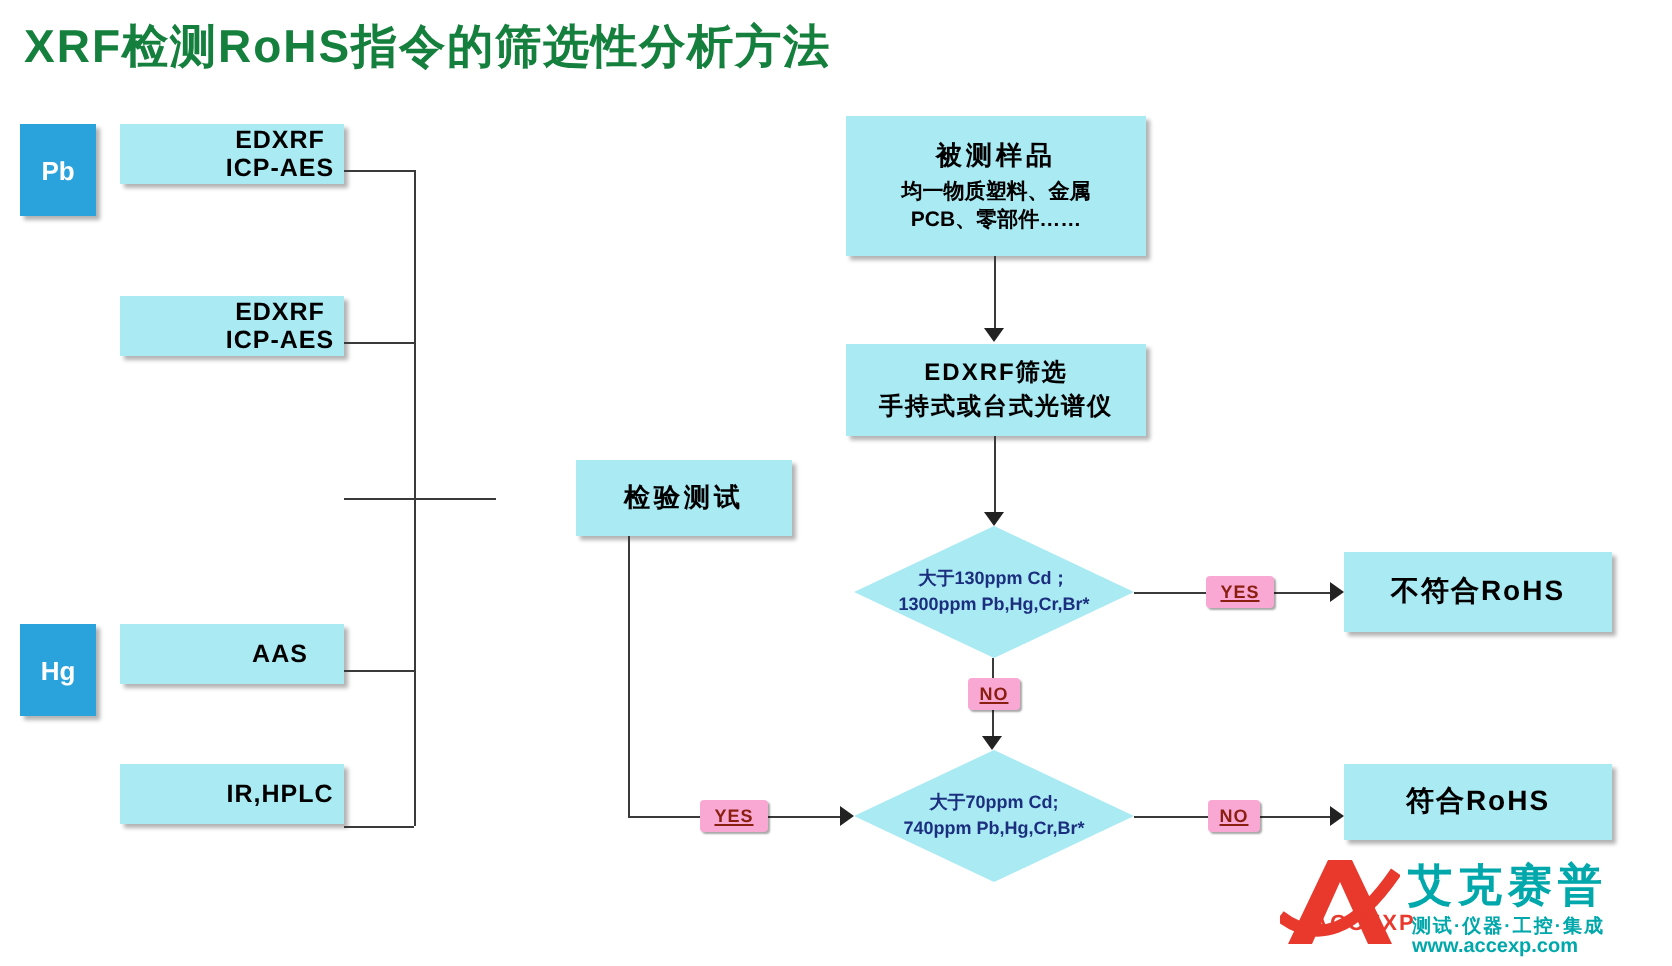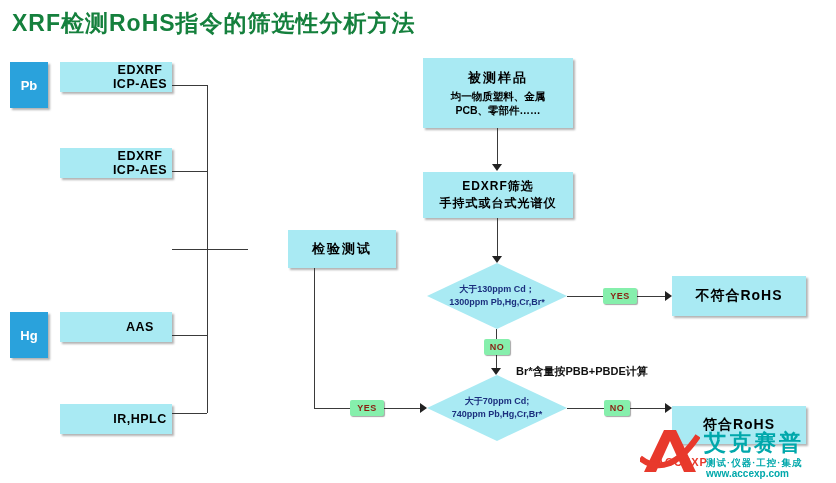--- a/index.html
+++ b/index.html
@@ -22,32 +22,32 @@
   .hline { height:1px; } .vline { width:1px; }
 
   .proc-box { text-align:center; }
   .inspection { left:248px; top:230px; width:108px; height:38px; font-size:13px; letter-spacing:2px;margin-left:40px; }
   .sample { left:423px; top:58px; width:150px; height:70px; }
   .sample .t { font-size:13px; letter-spacing:2px; margin-bottom:3px; }
   .sample .s { font-size:10.5px; line-height:1.25; }
   .screening { left:423px; top:172px; width:150px; height:46px; font-size:12px; line-height:1.4; letter-spacing:1px; }
   .result { width:134px; font-size:14px; letter-spacing:1px; }
   .fail { left:672px; top:276px; height:40px; }
-  .pass { left:672px; top:406px; height:38px; }
+  .pass { left:672px; top:382px; height:38px; }
 
   .diamond { position:absolute; width:140px; height:66px; background:#a9eaf3;
     clip-path:polygon(50% 0, 100% 50%, 50% 100%, 0 50%);
     display:flex; flex-direction:column; align-items:center; justify-content:center;
     text-align:center; color:#1b2f7e; font-weight:bold; font-size:9px; line-height:1.4; }
   .d1 { left:427px; top:263px; }
   .d2 { left:427px; top:375px; }
 
-  .badge { position:absolute; background:#86efac; color:#8a1f11; font-weight:bold; font-size:9px;
+  .badge { position:absolute; background:#f9a8d4; color:#8a1f11; font-weight:bold; font-size:9px;
     display:flex; align-items:center; justify-content:center; border-radius:2px;
-    box-shadow:1px 1px 1px rgba(0,0,0,0.35); letter-spacing:0.5px; }
+    box-shadow:1px 1px 1px rgba(0,0,0,0.35); letter-spacing:0.5px;text-decoration:underline; }
 
   .note { position:absolute; left:516px; top:364px; font-size:11px; font-weight:bold; color:#111; }
 
   .arrow-down { position:absolute; width:0; height:0;
     border-left:5px solid transparent; border-right:5px solid transparent; border-top:7px solid #222; }
   .arrow-right { position:absolute; width:0; height:0;
     border-top:5px solid transparent; border-bottom:5px solid transparent; border-left:7px solid #222; }
 
   .logo { position:absolute; left:640px; top:426px; width:192px; height:54px; }
   .logo-mark { position:absolute; left:0; top:0; width:60px; height:52px; }
@@ -80,21 +80,21 @@
 
 
   <div class="elem-box" style="top:312px">
       <span>Hg</span>
     </div>
   <div class="cyan-box method-box" style="top:312px">
     <span>AAS</span>
     <span></span>
   </div>
 
-  <div class="cyan-box method-box" style="top:404px">
+  <div class="cyan-box method-box" style="top:382px">
     <span>IR,HPLC</span>
     <span></span>
   </div>
 
   <div class="hline" style="left:172px; top:85px;  width:35px;"></div>
   <div class="hline" style="left:172px; top:171px; width:35px;"></div>
   <div class="hline" style="left:172px; top:249px; width:76px;"></div>
   <div class="hline" style="left:172px; top:335px; width:35px;"></div>
   <div class="hline" style="left:172px; top:413px; width:35px;"></div>
   <div class="vline" style="left:207px; top:85px;  height:328px;"></div>
@@ -134,21 +134,20 @@
   <div class="badge" style="left:603px; top:288px; width:34px; height:16px;">YES</div>
 
   <div class="cyan-box proc-box result fail">
     <span>不符合RoHS</span>
   </div>
 
   <div class="vline" style="left:496px; top:329px; height:39px;"></div>
   <div class="badge" style="left:484px; top:339px; width:26px; height:16px;">NO</div>
   <div class="arrow-down" style="left:491px; top:368px;"></div>
 
-  <div class="note">Br*含量按PBB+PBDE计算</div>
 
   <div class="diamond d2">
     <span>大于70ppm Cd;</span>
     <span>740ppm Pb,Hg,Cr,Br*</span>
   </div>
 
   <div class="hline" style="left:567px; top:408px; width:98px;"></div>
   <div class="arrow-right" style="left:665px; top:403px;"></div>
   <div class="badge" style="left:604px; top:400px; width:26px; height:16px;">NO</div>
   <div class="badge" style="left:350px; top:400px; width:34px; height:16px;">YES</div>

